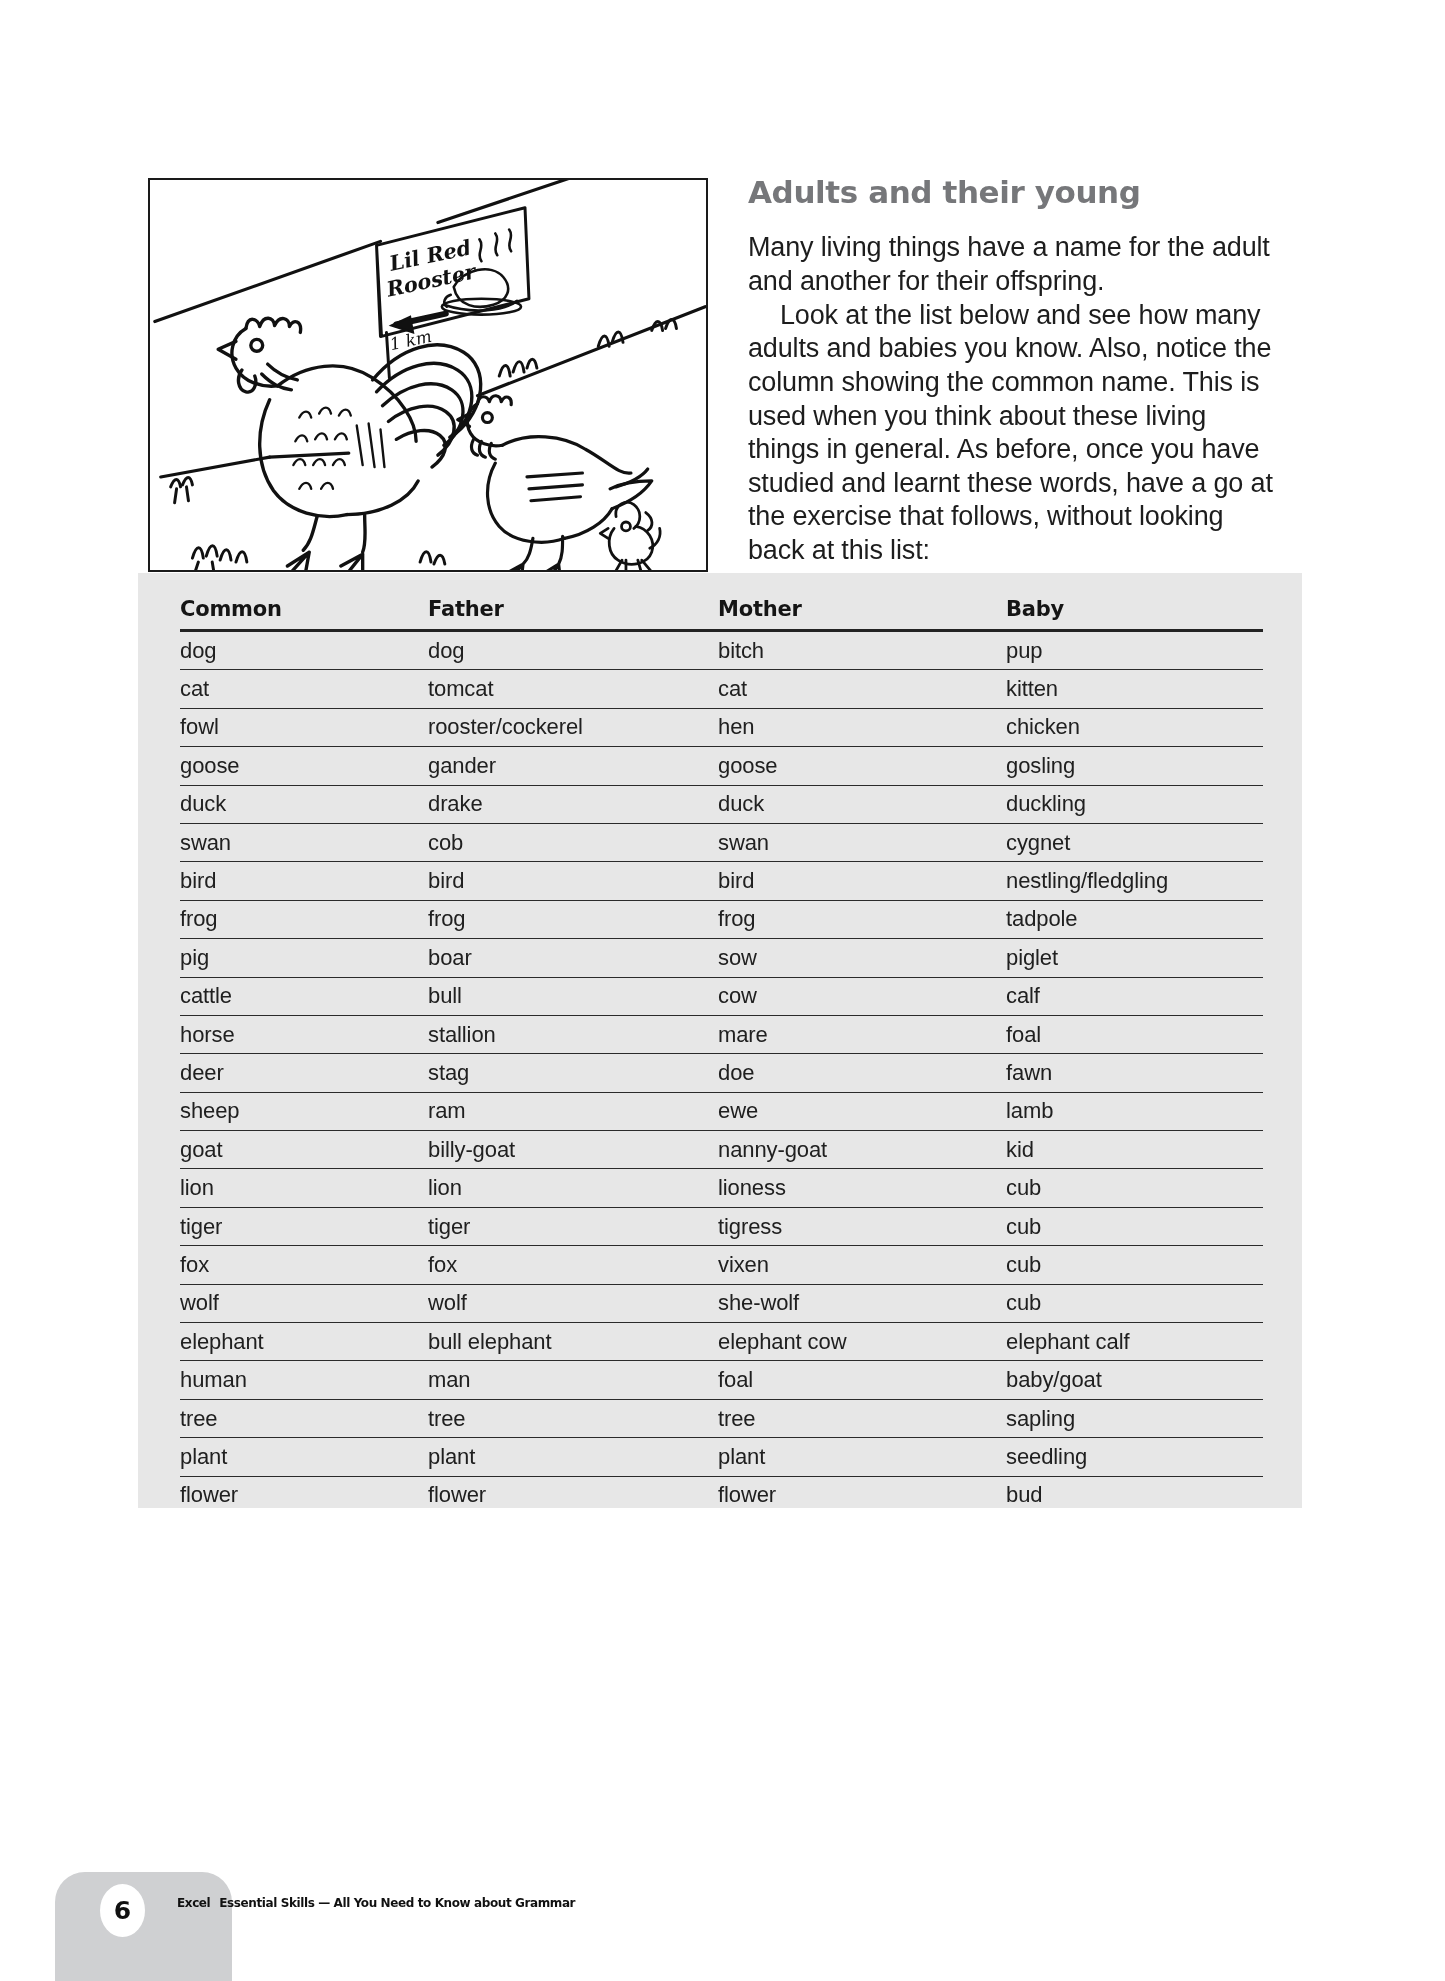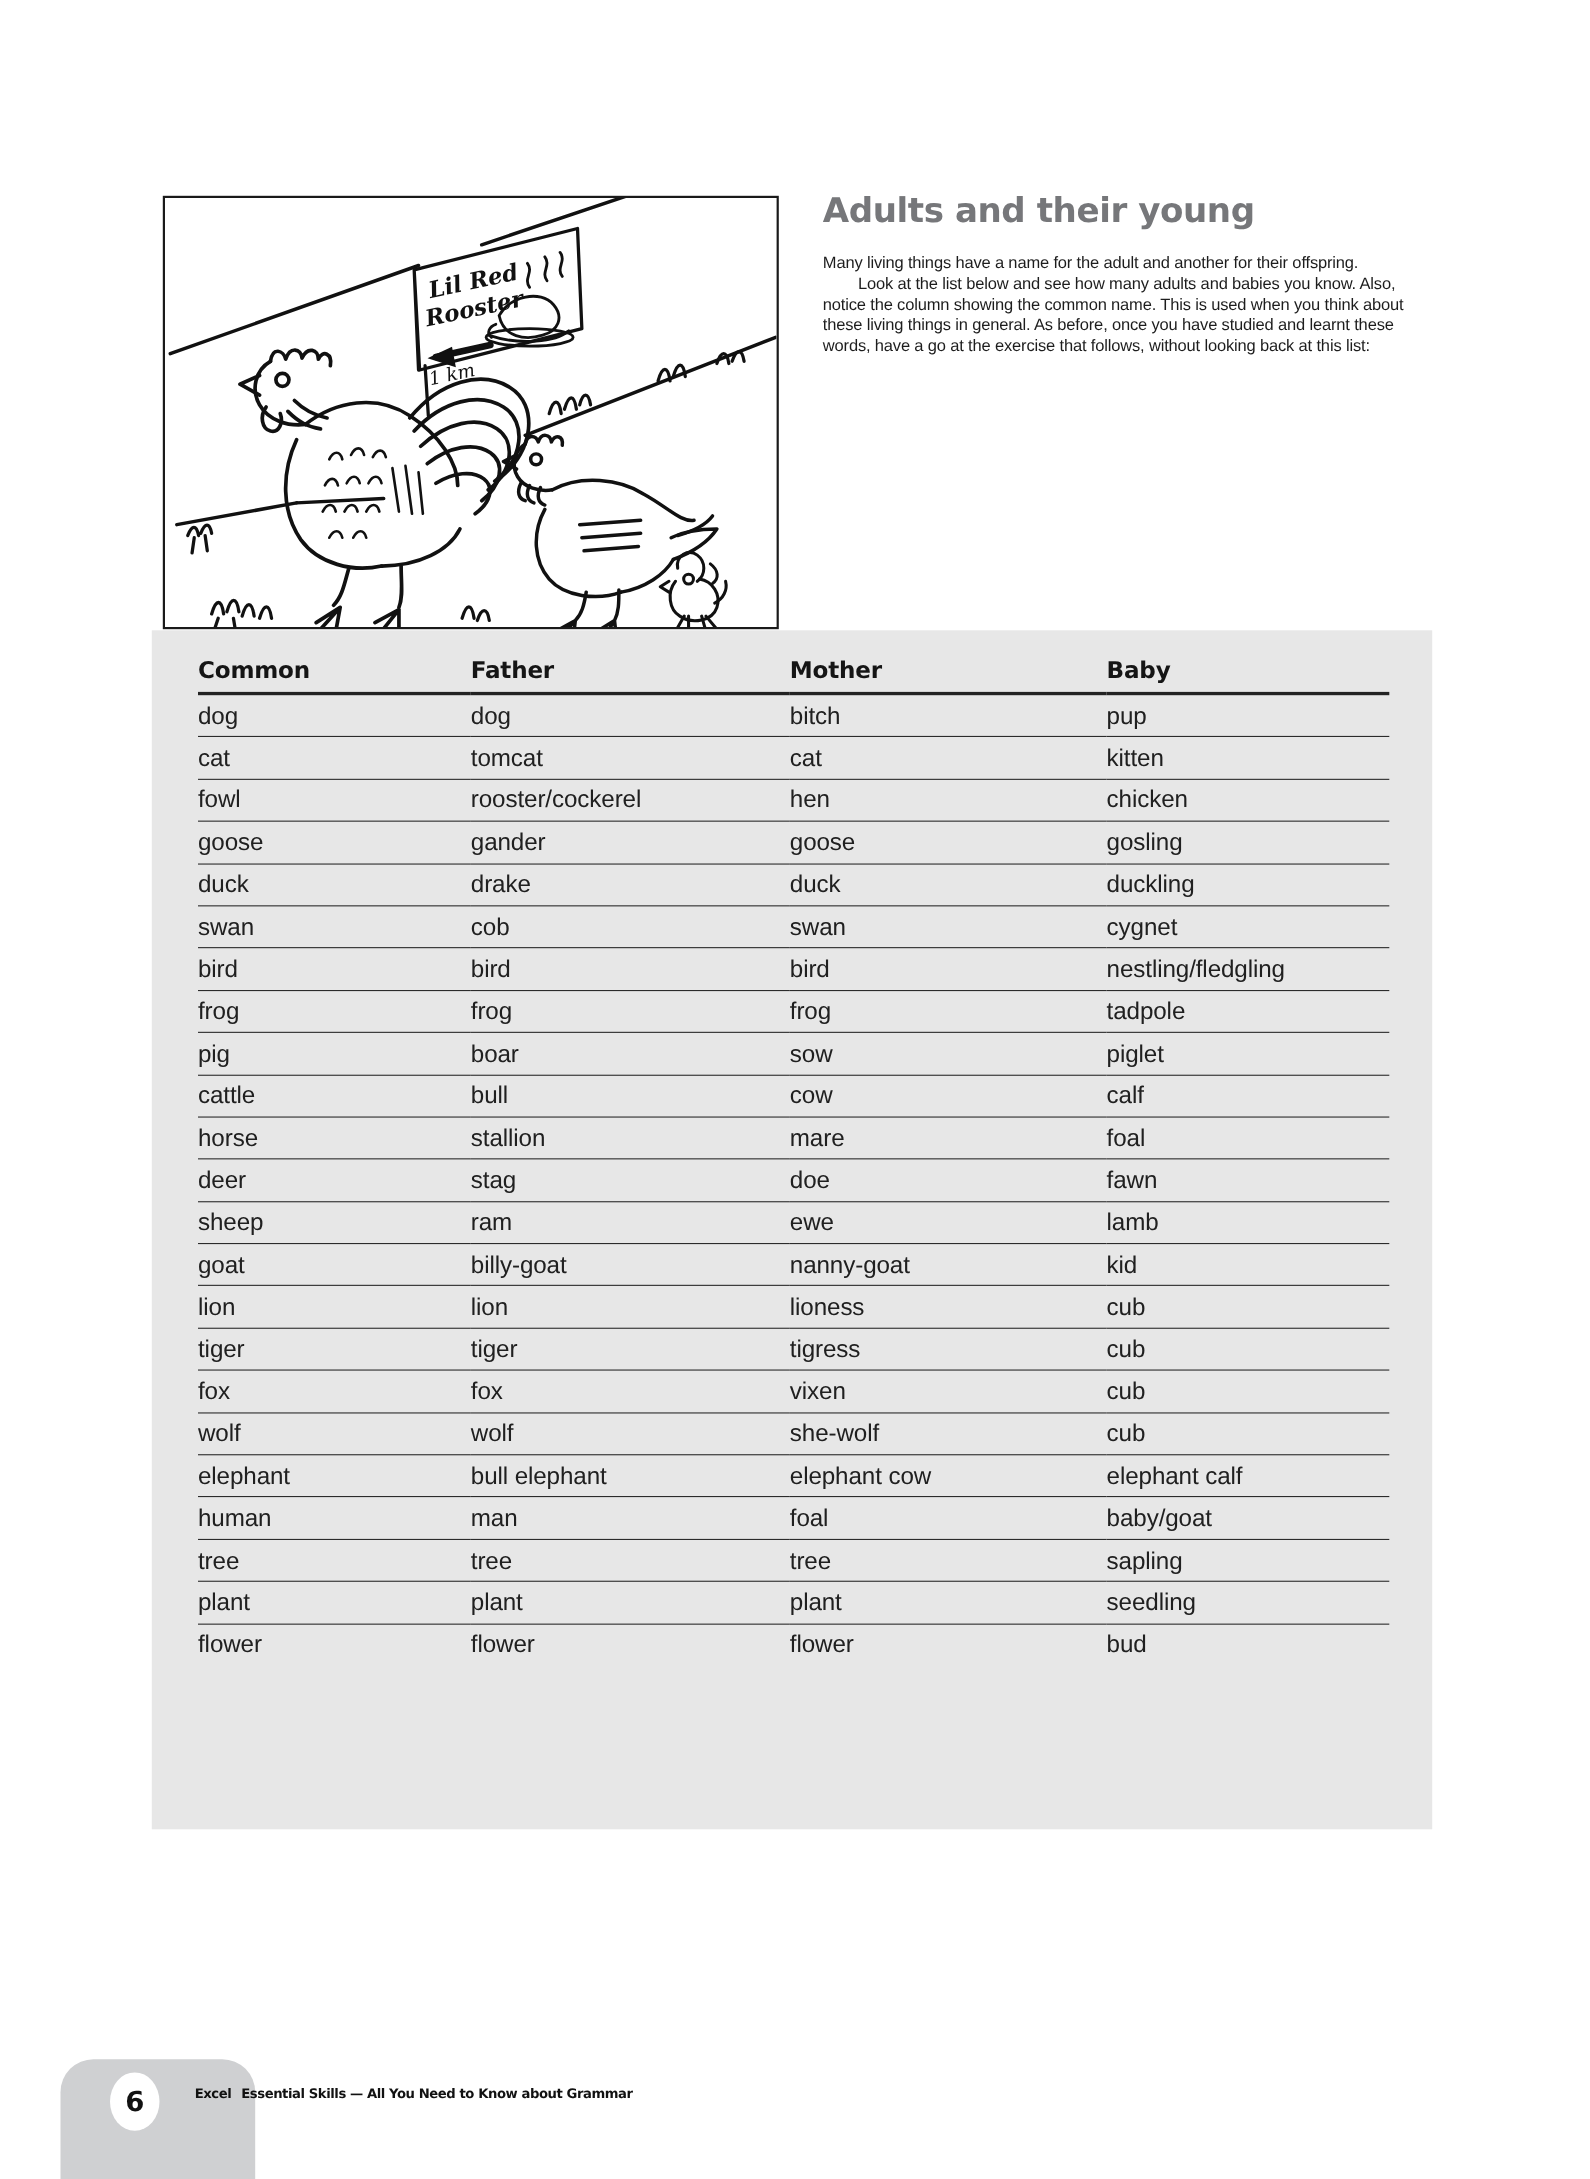--- a/index.html
+++ b/index.html
@@ -40,35 +40,35 @@
     font-family: "DejaVu Sans", sans-serif;
     font-weight: bold;
     font-size: 31px;
     letter-spacing: -0.4px;
     color: #76777a;
     margin: 0 0 22px 0;
     line-height: 1.08;
   }
   .para {
     font-family: "Liberation Sans", sans-serif;
-    font-size: 15px;
+    font-size: 27px;
     line-height: 1.245;
     color: #1d1d1d;
     margin: 0;
     letter-spacing: -0.15px;
   }
   .para.indented { text-indent: 32px; }
 
   
   #table-panel {
     position: absolute;
     left: 138px;
     top: 573px;
     width: 1164px;
-    height: 1090px;
+    height: 935px;
     background: #e7e7e7;
   }
   table.wordlist {
     position: absolute;
     left: 42px;
     top: 24px;
     width: 1083px;
     border-collapse: collapse;
     table-layout: fixed;
   }

